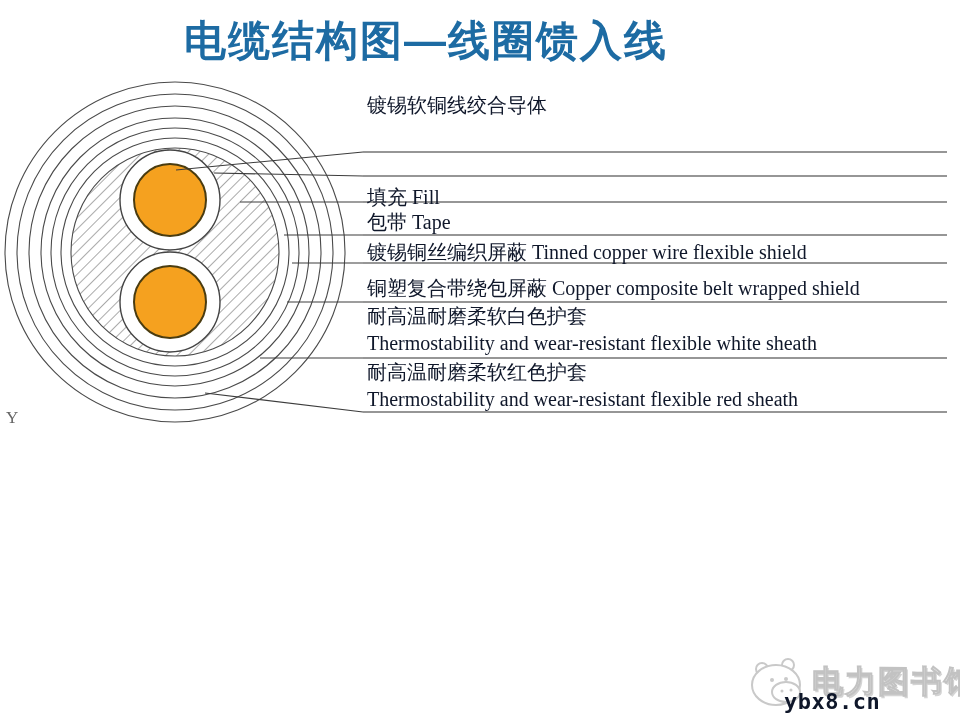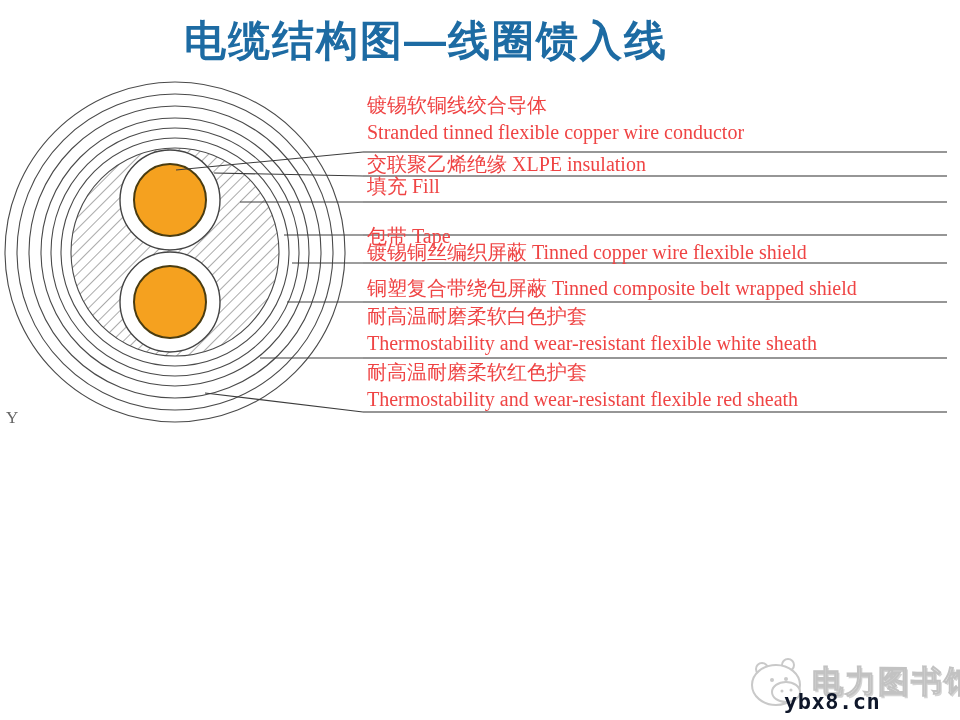--- a/index.html
+++ b/index.html
@@ -2,26 +2,26 @@
 <html><head>
 <meta charset="utf-8">
 <style>
   html,body{margin:0;padding:0;background:#ffffff;}
   #page{position:relative;width:960px;height:720px;background:#fff;overflow:hidden;
         font-family:"Liberation Serif",serif;}
   #title{position:absolute;top:13px;left:0;width:852px;text-align:center;
          font-family:"Liberation Sans",sans-serif;font-weight:bold;
          font-size:42px;letter-spacing:2px;color:#1d6ba3;white-space:nowrap;}
   #diagram-svg{position:absolute;top:0;left:0;}
-  .lbl{position:absolute;left:367px;font-size:20px;line-height:27px;color:#ef4444;
+  .lbl{position:absolute;left:367px;font-size:20px;line-height:27px;color:#0f172a;
        white-space:nowrap;font-family:"Liberation Serif",serif;}
   #lbl1{top:92px}
   #lbl2{top:151px}
-  #lbl3{top:173px}
-  #lbl4{top:223px}
+  #lbl3{top:184px}
+  #lbl4{top:209px}
   #lbl5{top:239px}
   #lbl6{top:275px}
   #lbl7{top:303px}
   #lbl8{top:359px}
   #axis-y{position:absolute;left:6px;top:408px;font-size:17px;color:#666;
           font-family:"Liberation Serif",serif;}
   #watermark{position:absolute;left:748px;top:655px;width:212px;height:65px;}
   #wm-name{position:absolute;left:64px;top:6px;font-size:31px;letter-spacing:2px;
            font-family:"Liberation Sans",sans-serif;font-weight:bold;
            color:#efefef;-webkit-text-stroke:1px #c2c2c2;
@@ -79,36 +79,32 @@
       <line x1="363" y1="235" x2="947" y2="235"></line>
       <line x1="363" y1="263" x2="947" y2="263"></line>
       <line x1="363" y1="302" x2="947" y2="302"></line>
       <line x1="363" y1="358" x2="947" y2="358"></line>
       <line x1="363" y1="412" x2="947" y2="412"></line>
     </g>
   </svg>
 
   <div class="lbl" id="lbl1">
     <div>镀锡软铜线绞合导体</div>
-    <div>Stranded tinned flexible copper wire conductor</div>
-  </div>
-  <div class="lbl" id="lbl2">
-    <div>交联聚乙烯绝缘 XLPE insulation</div>
   </div>
   <div class="lbl" id="lbl3">
     <div>填充 Fill</div>
   </div>
   <div class="lbl" id="lbl4">
     <div>包带 Tape</div>
   </div>
   <div class="lbl" id="lbl5">
     <div>镀锡铜丝编织屏蔽 Tinned copper wire flexible shield</div>
   </div>
   <div class="lbl" id="lbl6">
-    <div>铜塑复合带绕包屏蔽  Tinned composite belt wrapped shield</div>
+    <div>铜塑复合带绕包屏蔽  Copper composite belt wrapped shield</div>
   </div>
   <div class="lbl" id="lbl7">
     <div>耐高温耐磨柔软白色护套</div>
     <div>Thermostability and wear-resistant flexible white sheath</div>
   </div>
   <div class="lbl" id="lbl8">
     <div>耐高温耐磨柔软红色护套</div>
     <div>Thermostability and wear-resistant flexible red sheath</div>
   </div>
 

